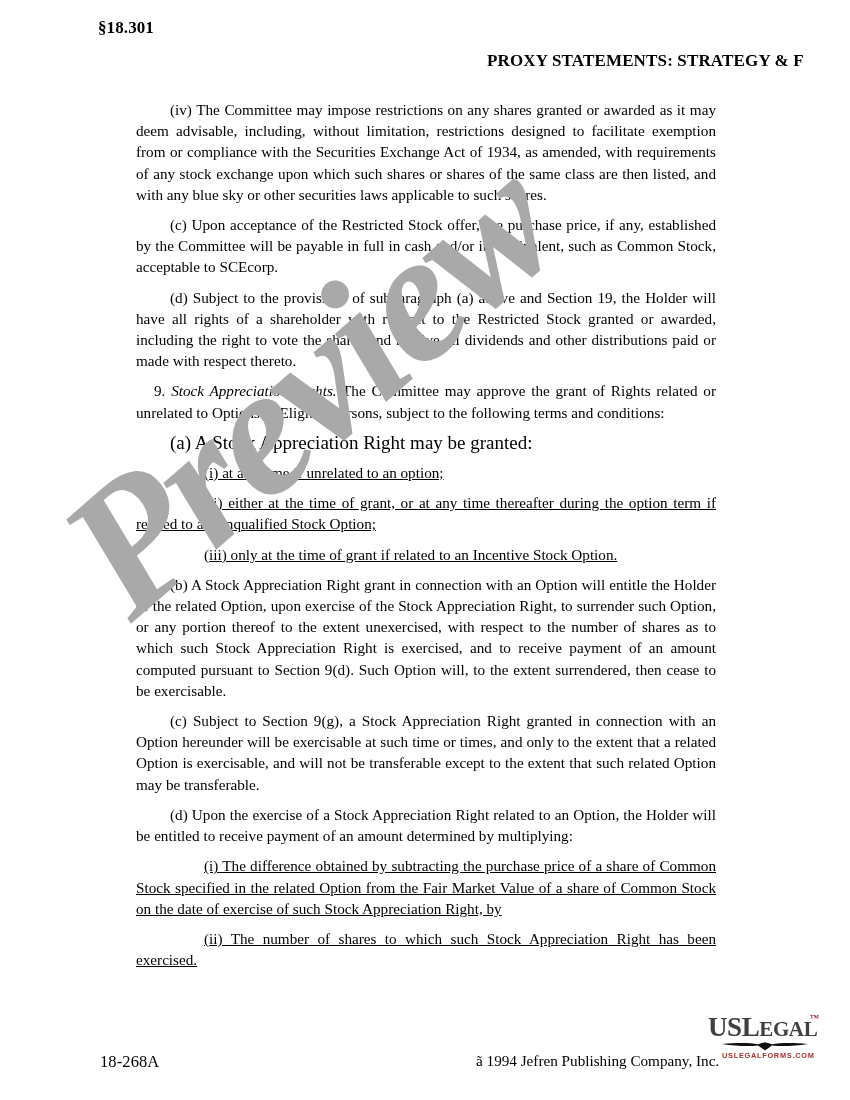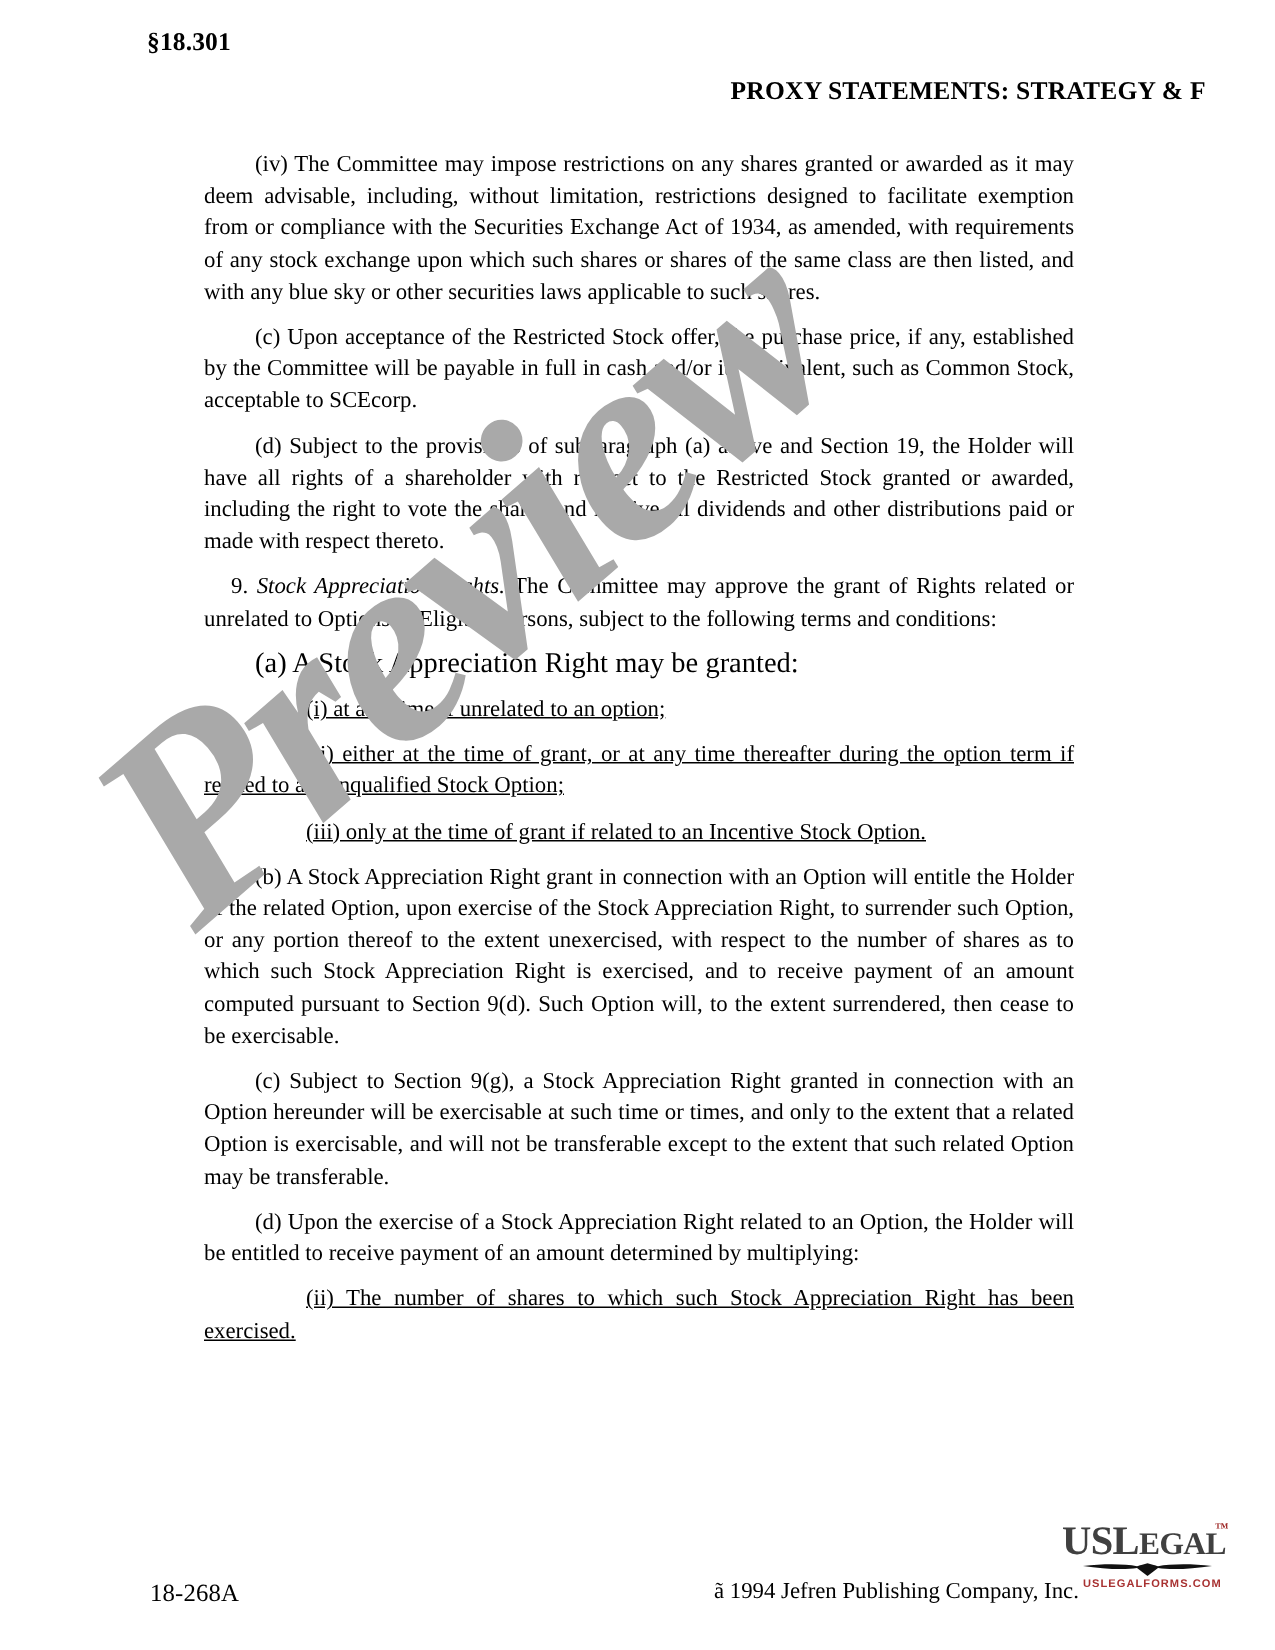--- a/index.html
+++ b/index.html
@@ -230,20 +230,21 @@
     <p class="roman-hang">(ii)   either at the time of grant, or at any time thereafter during the option term if related to a Nonqualified Stock Option;</p>
 
     <p class="roman-hang">(iii)  only at the time of grant if related to an Incentive Stock Option.</p>
 
     <p class="para ind-1">(b) A Stock Appreciation Right grant in connection with an Option will entitle the Holder of the related Option, upon exercise of the Stock Appreciation Right, to surrender such Option, or any portion thereof to the extent unexercised, with respect to the number of shares as to which such Stock Appreciation Right is exercised, and to receive payment of an amount computed pursuant to Section 9(d). Such Option will, to the extent surrendered, then cease to be exercisable.</p>
 
     <p class="para ind-1">(c) Subject to Section 9(g), a Stock Appreciation Right granted in connection with an Option hereunder will be exercisable at such time or times, and only to the extent that a related Option is exercisable, and will not be transferable except to the extent that such related Option may be transferable.</p>
 
     <p class="para ind-1">(d) Upon the exercise of a Stock Appreciation Right related to an Option, the Holder will be entitled to receive payment of an amount determined by multiplying:</p>
 
+    <p class="roman-hang">(i)   The difference obtained by subtracting the purchase price of a share of Common Stock specified in the related Option from the Fair Market Value of a share of Common Stock on the date of exercise of such Stock Appreciation Right, by</p>
 
     <p class="roman-hang">(ii)  The number of shares to which such Stock Appreciation Right has been exercised.</p>
 
   </div>
 
   <div class="watermark">
     <div class="watermark-text">Preview</div>
   </div>
 
   <div class="footer">

